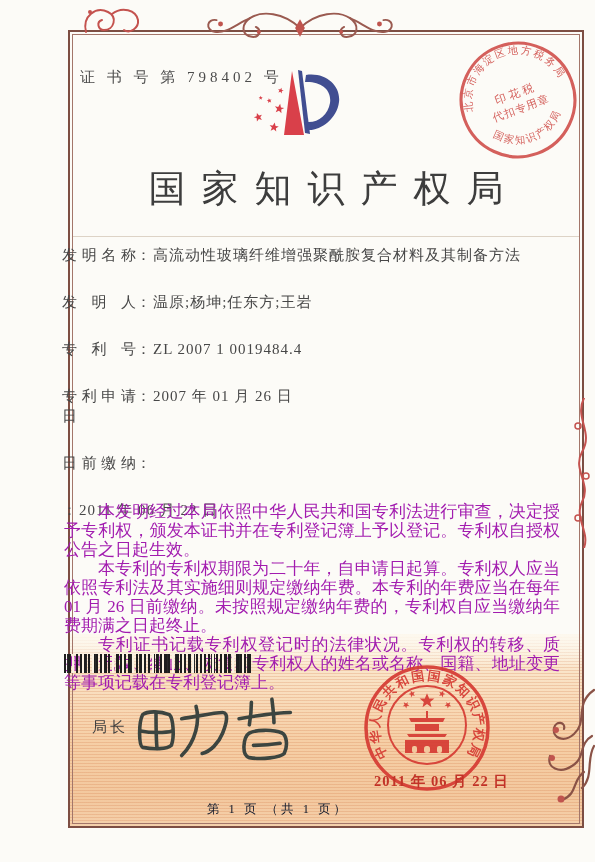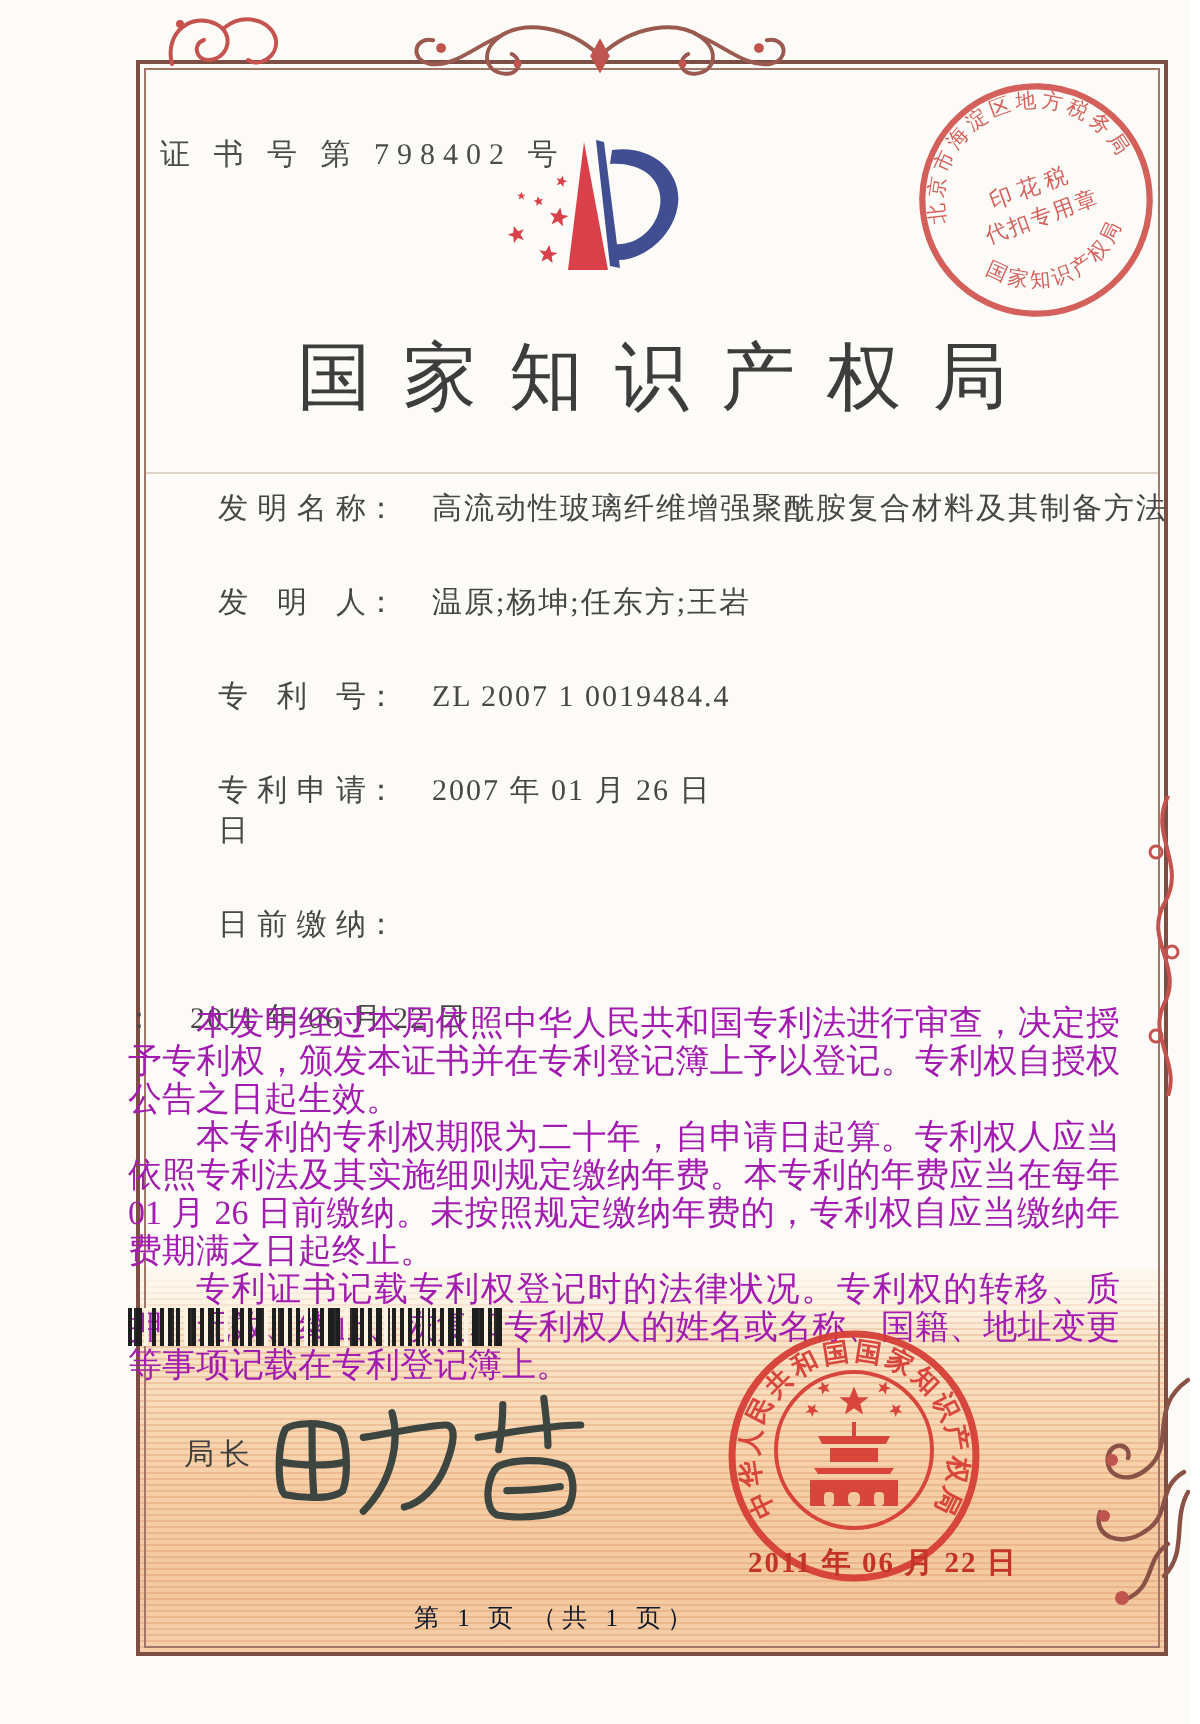--- a/index.html
+++ b/index.html
@@ -19,23 +19,23 @@
   .tax-stamp{position:absolute;left:456px;top:38px;width:124px;height:124px;z-index:7;
     transform:rotate(-20deg);opacity:.88;}
   .title{position:absolute;left:68px;top:164px;width:516px;text-align:center;
     font-size:37px;letter-spacing:16px;text-indent:16px;color:#3d3d3d;z-index:5;}
   .divider{position:absolute;left:72px;top:236px;width:508px;height:1px;
     background:#ddd3c6;z-index:3;}
   
   .fields{position:absolute;left:62px;top:245px;width:500px;z-index:5;
     color:#474747;font-size:15px;}
   .field{display:flex;line-height:20px;margin-bottom:27px;}
-  .field .lbl{flex:none;width:74px;text-align:justify;text-align-last:justify;margin-left:47px;}
+  .field .lbl{flex:none;width:74px;text-align:justify;text-align-last:justify;}
   .field .colon{flex:none;}
-  .field .val{flex:1;letter-spacing:1px;margin-left:18px;white-space:nowrap;}
+  .field .val{flex:1;letter-spacing:1px;margin-left:2px;white-space:nowrap;}
   
   .body-text{position:absolute;left:64px;top:502px;width:496px;z-index:5;
     color:#a21caf;font-size:17px;line-height:19px;text-align:justify;}
   .body-text p{margin:0;text-indent:2em;}
   
   .peach{position:absolute;left:70px;top:634px;width:512px;height:192px;z-index:1;
     background:linear-gradient(180deg,#fdf7ea 0%,#fae4c8 20%,#f6cfa6 55%,#f3c89e 85%,#f5d0ab 100%);}
   .peach::after{content:"";position:absolute;inset:0;
     background:repeating-linear-gradient(180deg,rgba(205,110,60,.22) 0 1px,rgba(0,0,0,0) 1px 3px);}
   .peach::before{content:"";position:absolute;left:0;top:0;right:0;height:34px;

